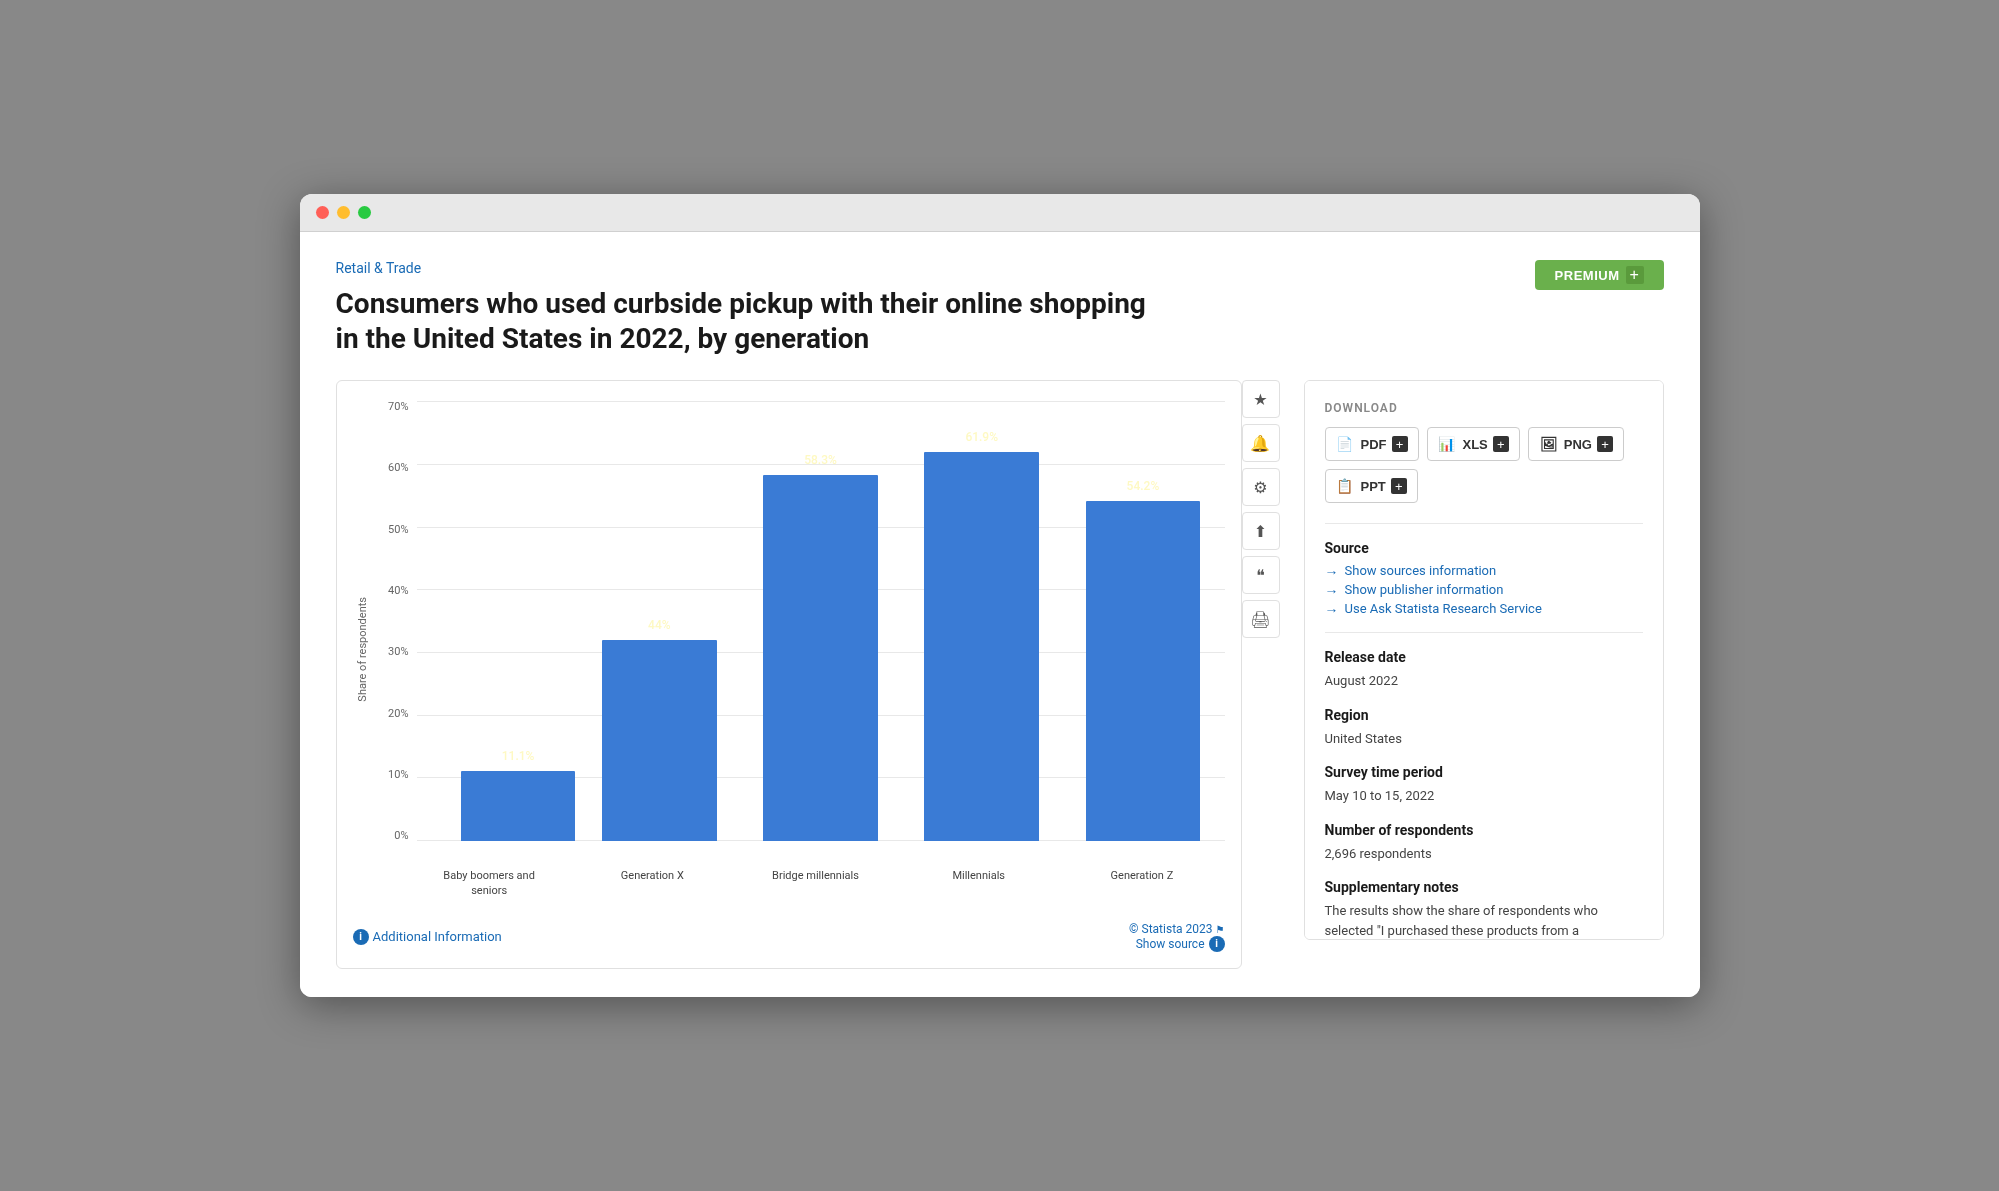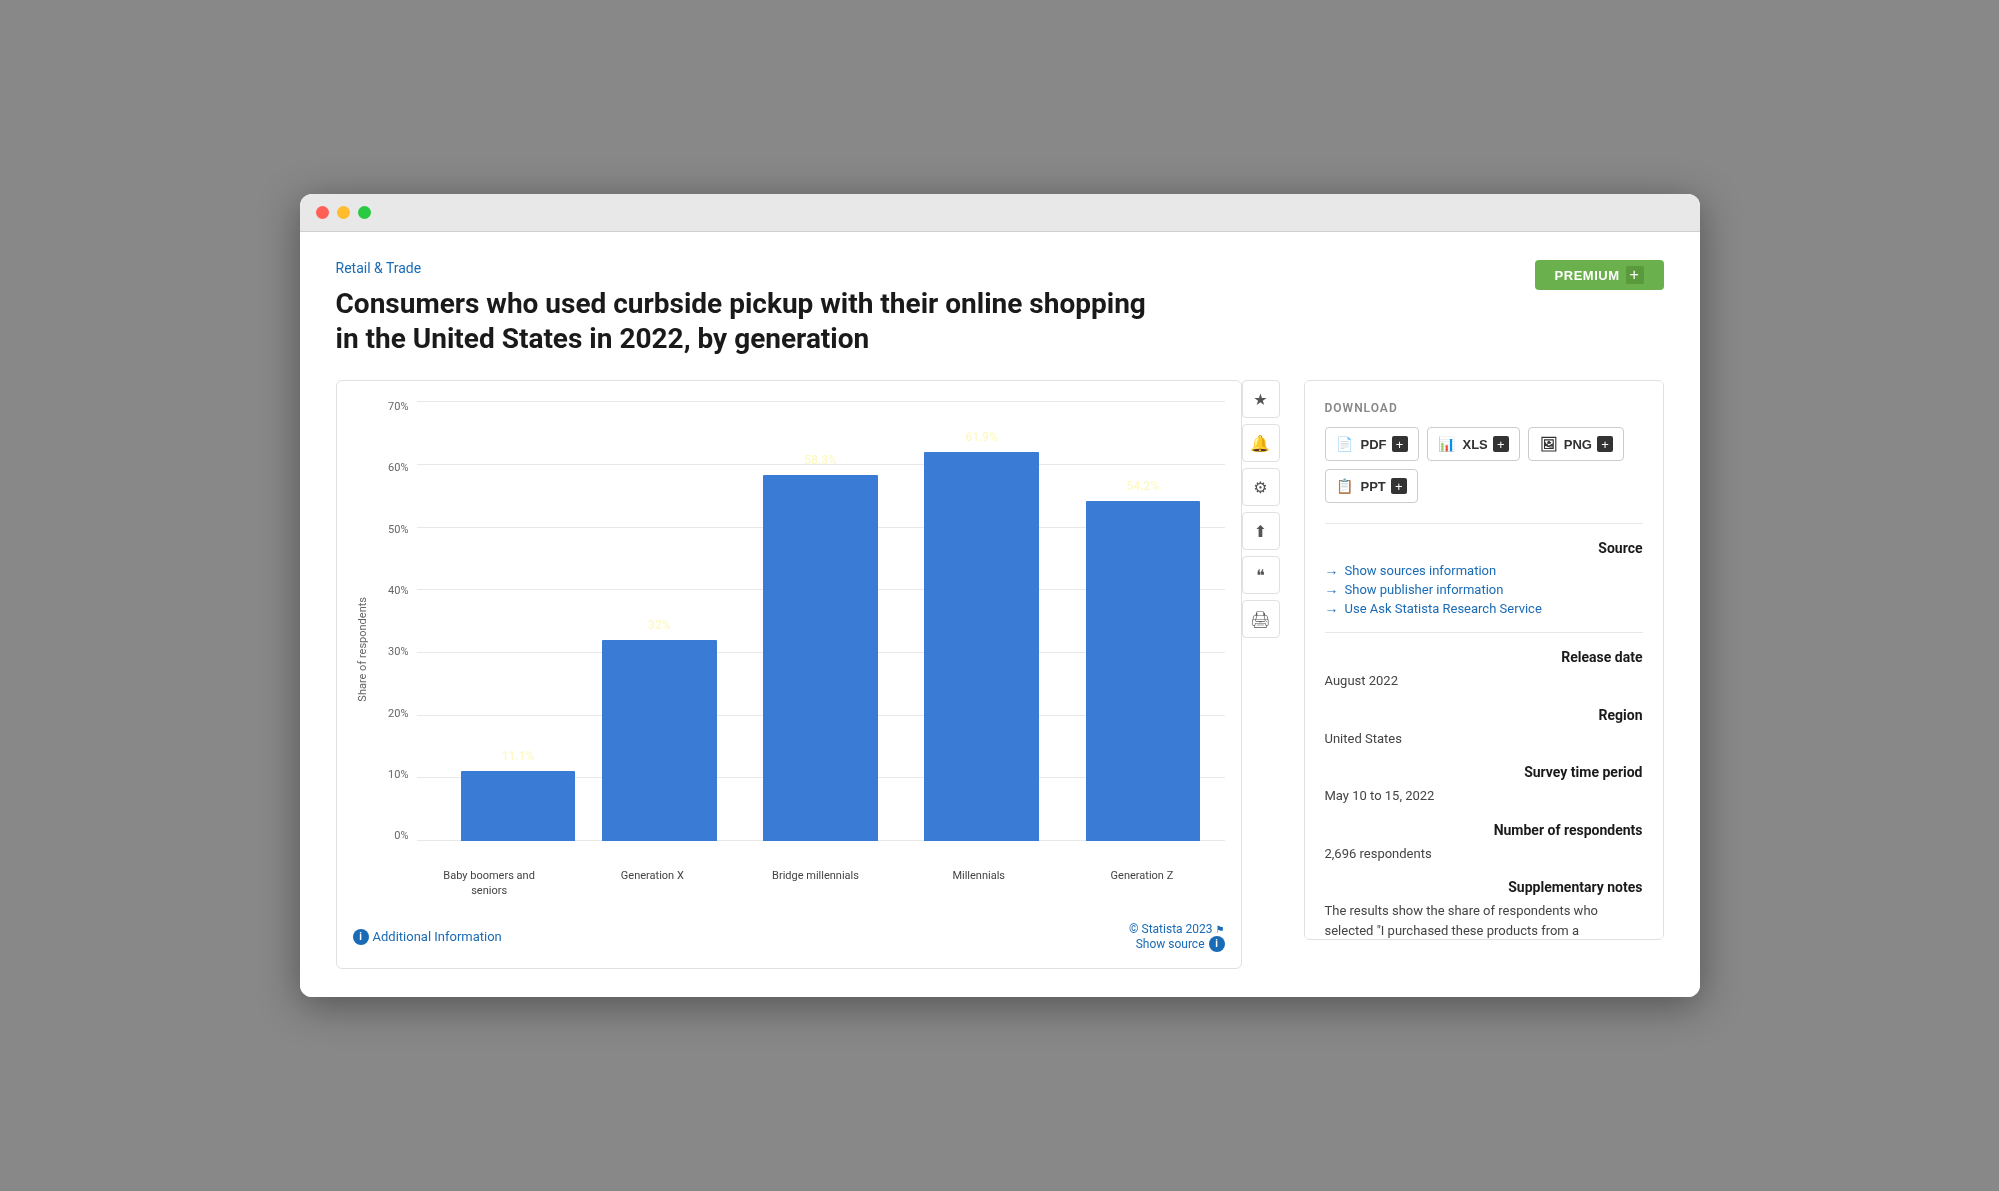--- a/index.html
+++ b/index.html
@@ -292,21 +292,20 @@
       border: none;
       border-top: 1px solid #e8e8e8;
       margin: 16px 0;
     }
     .info-section { margin-bottom: 16px; }
     .info-label {
       font-size: 14px;
       font-weight: 700;
       color: #1a1a1a;
       margin-bottom: 6px;
-      text-align: right;
     }
     .info-value {
       font-size: 13px;
       color: #444;
       line-height: 1.5;
     }
     .info-link {
       display: flex;
       align-items: center;
       gap: 6px;
@@ -383,21 +382,21 @@
                       <div class="grid-line"></div>
                     </div>
                   <div class="bars-wrapper" id="bars-wrapper-el">
                       <div class="bar-group">
                         <div class="bar" style="height: 69.7714px; margin-left: 40px;">
                           <span class="bar-label">11.1%</span>
                         </div>
                       </div>
                       <div class="bar-group">
                         <div class="bar" style="height: 201.143px;">
-                          <span class="bar-label">32%</span>
+                          <span class="bar-label">44%</span>
                         </div>
                       </div>
                       <div class="bar-group">
                         <div class="bar" style="height: 366.457px;">
                           <span class="bar-label">58.3%</span>
                         </div>
                       </div>
                       <div class="bar-group">
                         <div class="bar" style="height: 389.086px;">
                           <span class="bar-label">61.9%</span>

